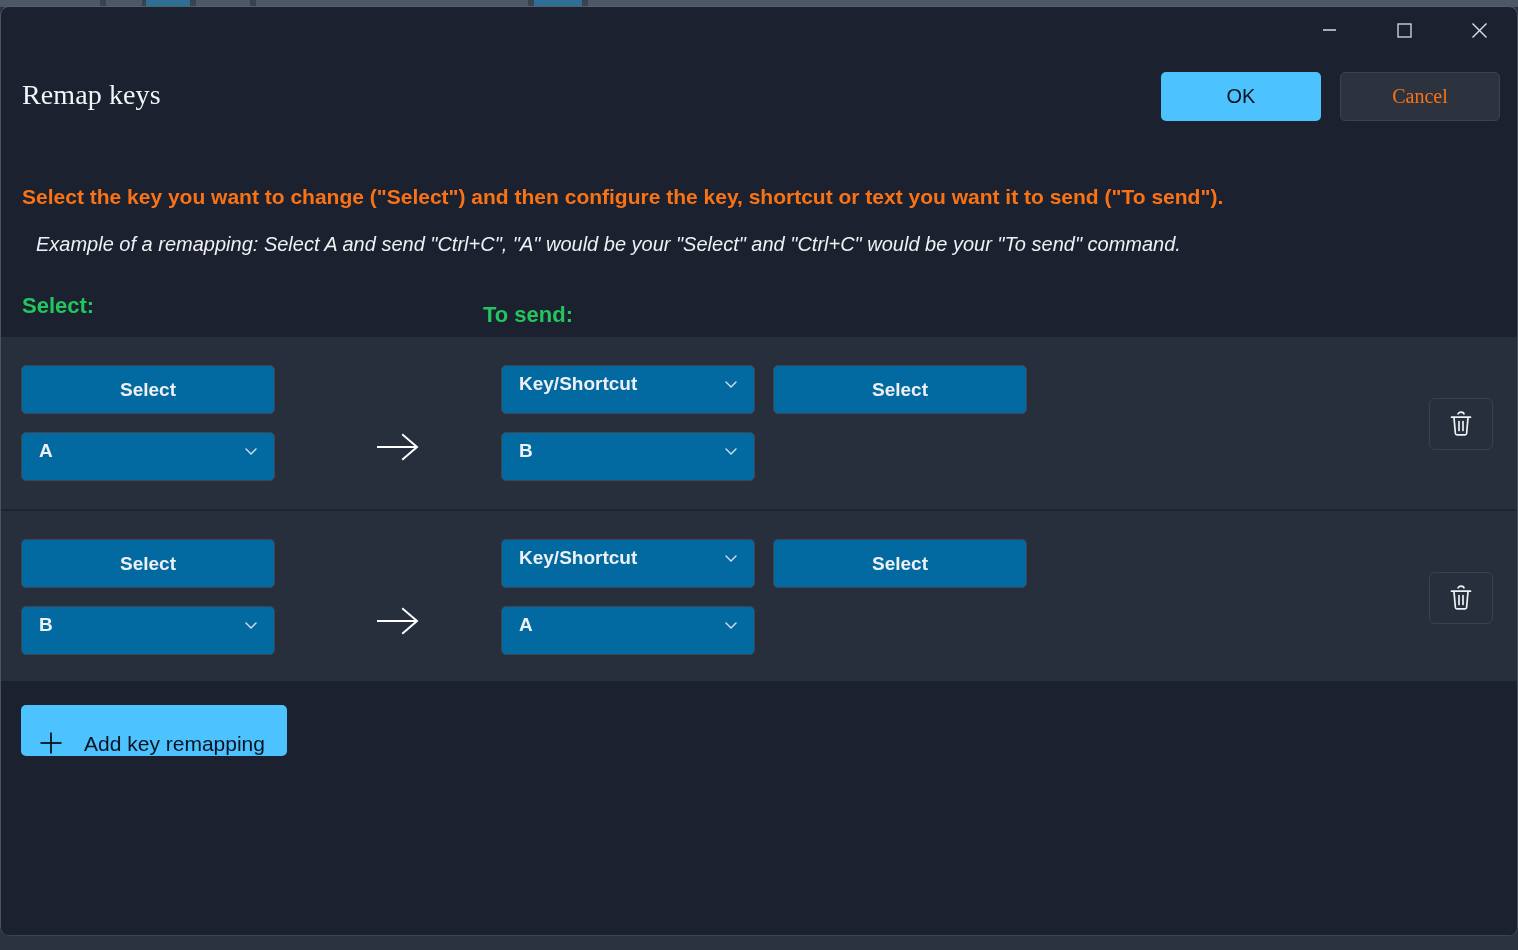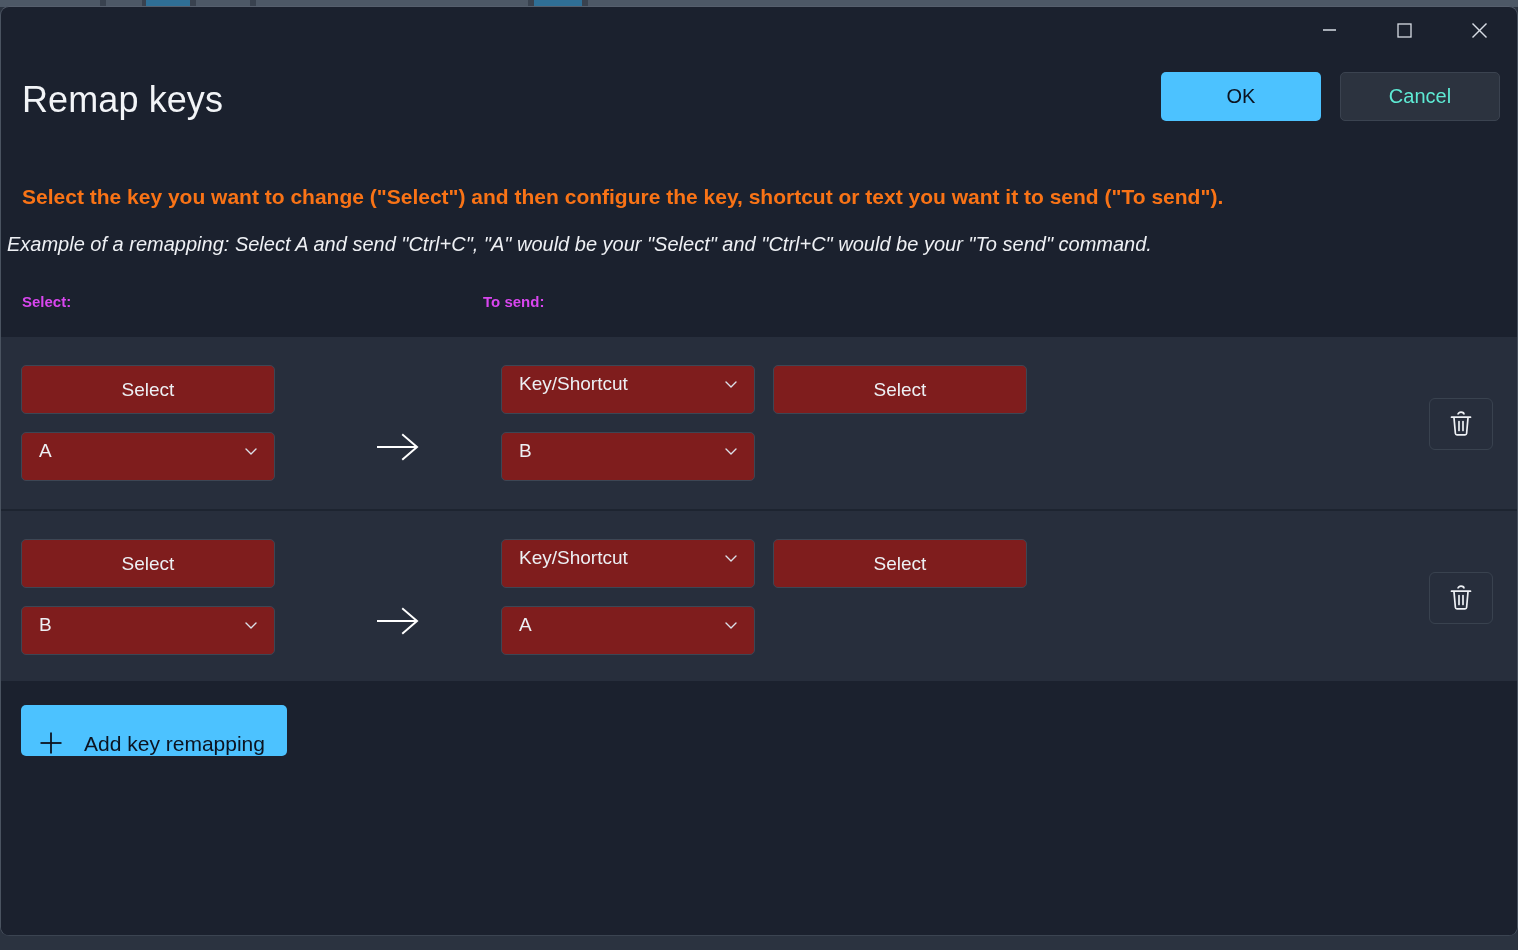--- a/index.html
+++ b/index.html
@@ -55,24 +55,25 @@
     width: 75px; height: 46px;
     display: flex; align-items: center; justify-content: center;
     color: #d7dce4;
   }
   .win-btn svg { display: block; }
 
   
   .page-title {
     position: absolute;
     left: 21px; top: 72px;
-    font-size: 36px;
+    font-size: 28px;
     font-weight: 400;
     color: #f2f4f7;
     letter-spacing: 0.1px;
+    font-family: Liberation Serif, serif;
   }
 
   .header-actions {
     position: absolute;
     right: 17px; top: 65px;
     display: flex;
     gap: 19px;
     justify-content: flex-end;
   }
   .btn-ok {
@@ -80,83 +81,84 @@
     background: #4cc2ff;
     color: #0c1320;
     border: none; border-radius: 5px;
     font-family: "Liberation Sans", sans-serif;
     font-size: 20px;
     display: flex; align-items: center; justify-content: center;
   }
   .btn-cancel {
     width: 160px; height: 49px;
     background: #2c333f;
-    color: #5eead4;
+    color: #f97316;
     border: 1px solid #3b4350;
     border-radius: 5px;
-    font-family: Liberation Sans, sans-serif;
+    font-family: Liberation Serif, serif;
     font-size: 20px;
     display: flex; align-items: center; justify-content: center;
   }
 
   .desc-1 {
     position: absolute;
     left: 21px; top: 178px;
     font-size: 21px;
     font-weight: bold;
     color: #f97316;
     white-space: nowrap;
   }
   .desc-2 {
     position: absolute;
-    left: 6px; top: 226px;
+    left: 35px; top: 226px;
     font-size: 20px;
     font-style: italic;
     color: #eef0f4;
     white-space: nowrap;
   }
 
   
   .col-headers {
     position: absolute;
     left: 0; top: 286px;
     width: 100%; height: 44px;
   }
   .col-head {
     position: absolute;
     top: 0;
-    font-size: 15px;
+    font-size: 22px;
     font-weight: bold;
-    color: #d946ef;
+    color: #22c55e;
   }
   .col-head.select  { left: 21px; }
-  .col-head.to-send { left: 482px; }
+  .col-head.to-send { left: 482px; margin-top: 9px; }
 
   
   .rows {
     position: absolute;
     left: 0; top: 330px;
     width: 100%;
     background: #272e3c;
   }
   .row {
     position: relative;
     height: 172px;
     width: 100%;
   }
   .row + .row { border-top: 2px solid #1d2430; }
 
   .ctl {
     position: absolute;
-    background: #7f1d1d;
+    background: #0369a1;
     border: 1px solid #3d4654;
     border-radius: 5px;
     color: #edf0f4;
     font-family: "Liberation Sans", sans-serif;
     font-size: 19px;
+    font-weight: bold;
   }
 
   .btn-select {
     width: 254px; height: 49px;
     display: flex; align-items: center; justify-content: center;
   }
   .btn-select.left   { left: 20px;  top: 28px; }
   .btn-select.right  { left: 772px; top: 28px; }
 
   .dropdown {

